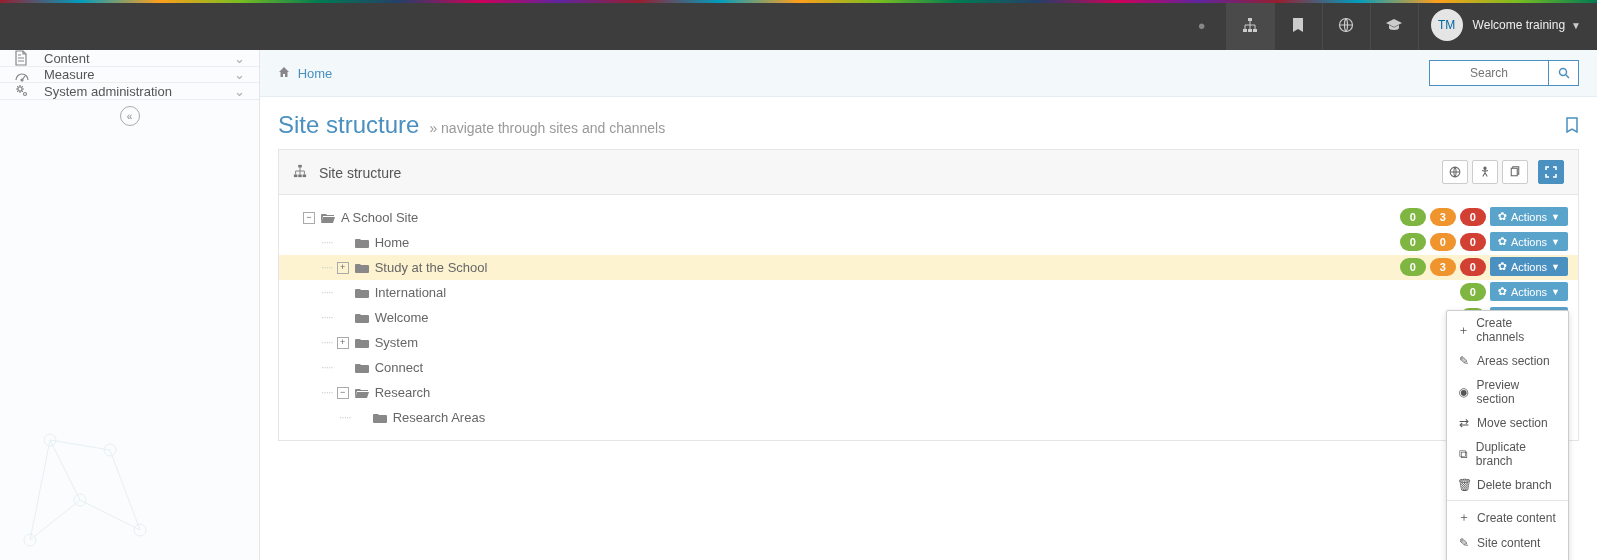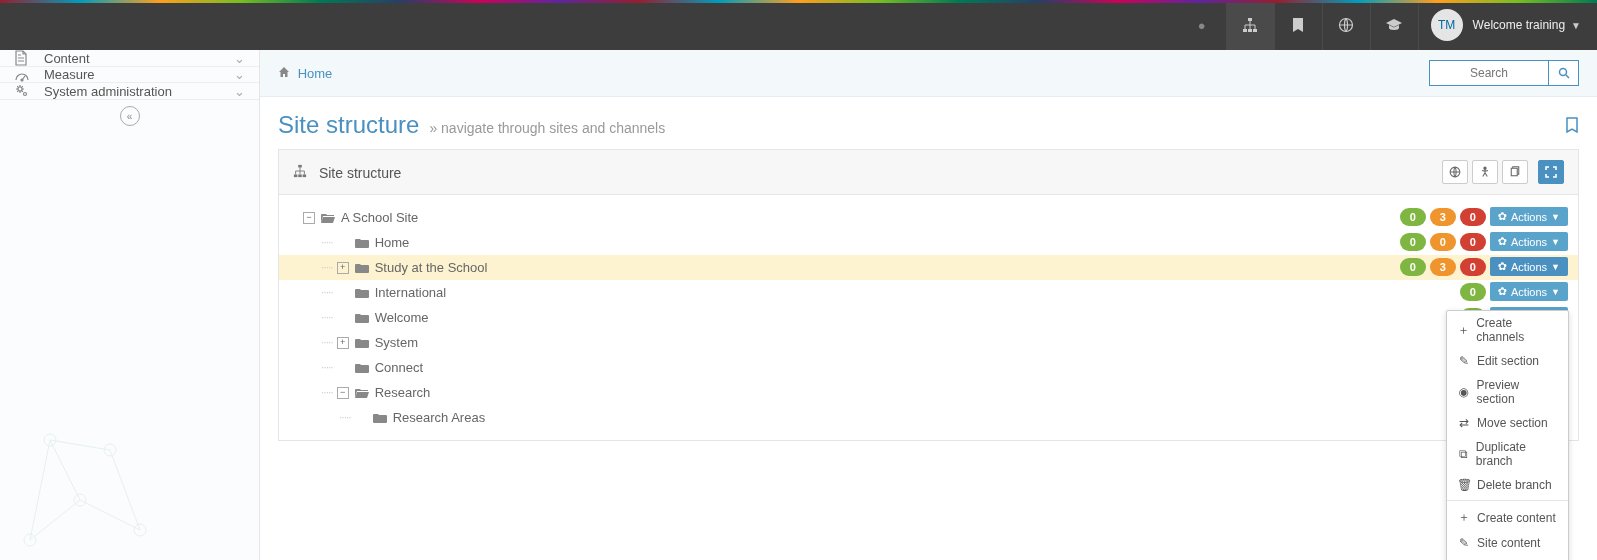--- a/index.html
+++ b/index.html
@@ -385,21 +385,21 @@
         </div>
     </div>
 
     <div class="dropdown" id="dropdown">
         <div class="dropdown-item">
           <span class="dicon">＋</span>
           <span>Create channels</span>
         </div>
         <div class="dropdown-item">
           <span class="dicon">✎</span>
-          <span>Edit section</span>
+          <span>Areas section</span>
         </div>
         <div class="dropdown-item">
           <span class="dicon">◉</span>
           <span>Preview section</span>
         </div>
         <div class="dropdown-item">
           <span class="dicon">⇄</span>
           <span>Move section</span>
         </div>
         <div class="dropdown-item">

